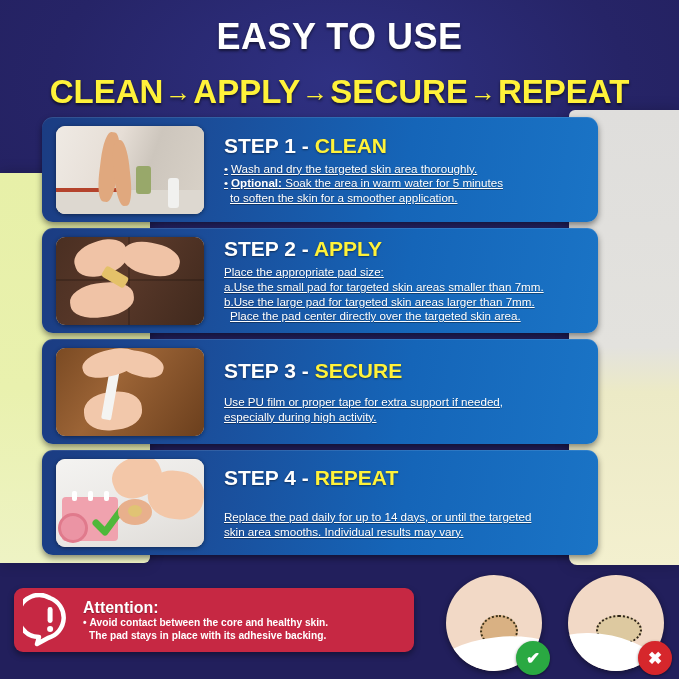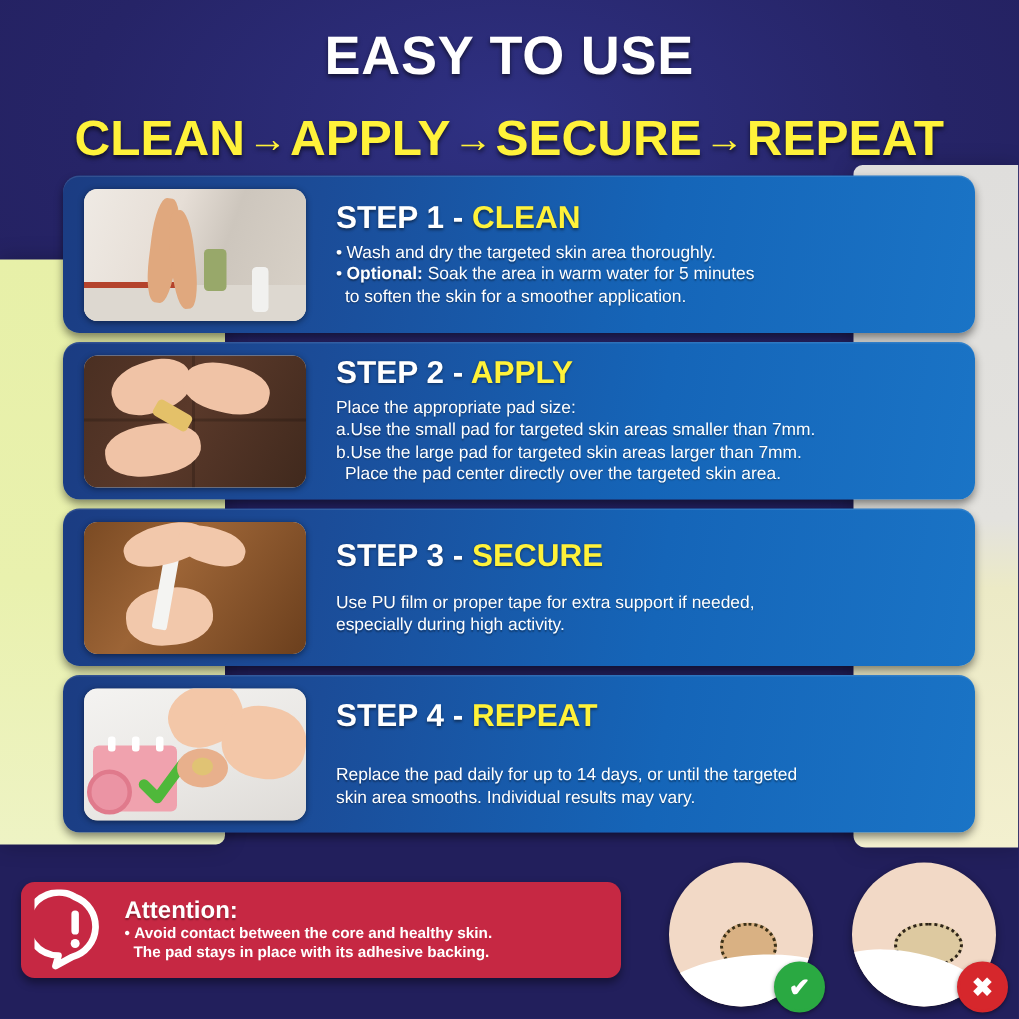--- a/index.html
+++ b/index.html
@@ -39,21 +39,21 @@
   .title-sub{
     margin:10px;padding-top:8px;
     font-size:33px;line-height:36px;font-weight:bold;letter-spacing:0px;
     color:#fff23a;
     text-shadow:0 2px 3px rgba(0,0,0,.6);
     white-space:nowrap;
   }
   .title-sub .arw{font-size:26px;position:relative;top:-2px;padding:0 2px;}
 
   
-  .cards{position:absolute;left:42px;top:117px;width:608px;z-index:6;}
+  .cards{position:absolute;left:42px;top:117px;width:556px;z-index:6;}
   .card{
     position:relative;
     height:105px;
     margin-bottom:6px;
     border-radius:11px;
     background:linear-gradient(100deg,#1b3c82 0%, #1b4c98 28%, #1565b8 65%, #1a74c6 100%);
     box-shadow:0 3px 6px rgba(0,0,0,.45), inset 0 1px 0 rgba(255,255,255,.10);
     display:flex;align-items:center;
     overflow:hidden;
   }
@@ -70,20 +70,21 @@
   .step-title{
     margin:0 0 4px 0;font-size:21px;font-weight:bold;line-height:24px;
     color:#ffffff;text-shadow:0 1px 2px rgba(0,0,0,.45);
   }
   .step-title .accent{color:#fff23a;}
   .step-lines{margin:0;padding:0;list-style:none;}
   .step-lines li{
     font-size:11.6px;line-height:14.6px;color:#ffffff;
     text-shadow:0 1px 1px rgba(0,0,0,.35);
     white-space:nowrap;
+    text-decoration:underline;
   }
   .step-lines li b{font-weight:bold;}
   .bullet::before{content:"•";padding-right:3px;}
   .indent{padding-left:6px;}
 
   
   .attention{
     position:absolute;left:14px;top:588px;width:400px;height:64px;
     background:#c62843;border-radius:9px;
     box-shadow:0 3px 6px rgba(0,0,0,.4);

